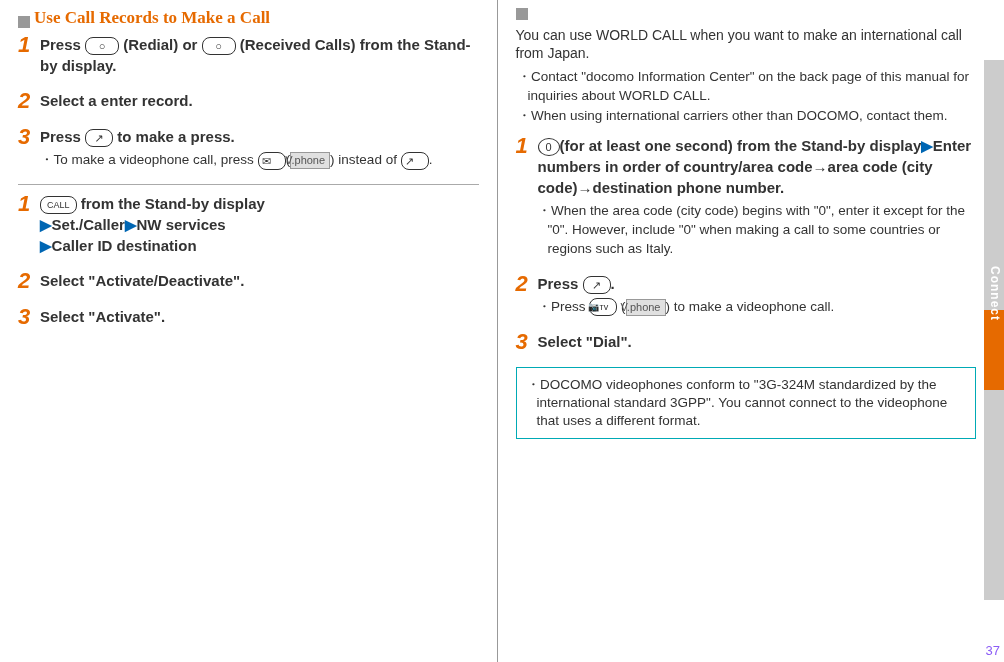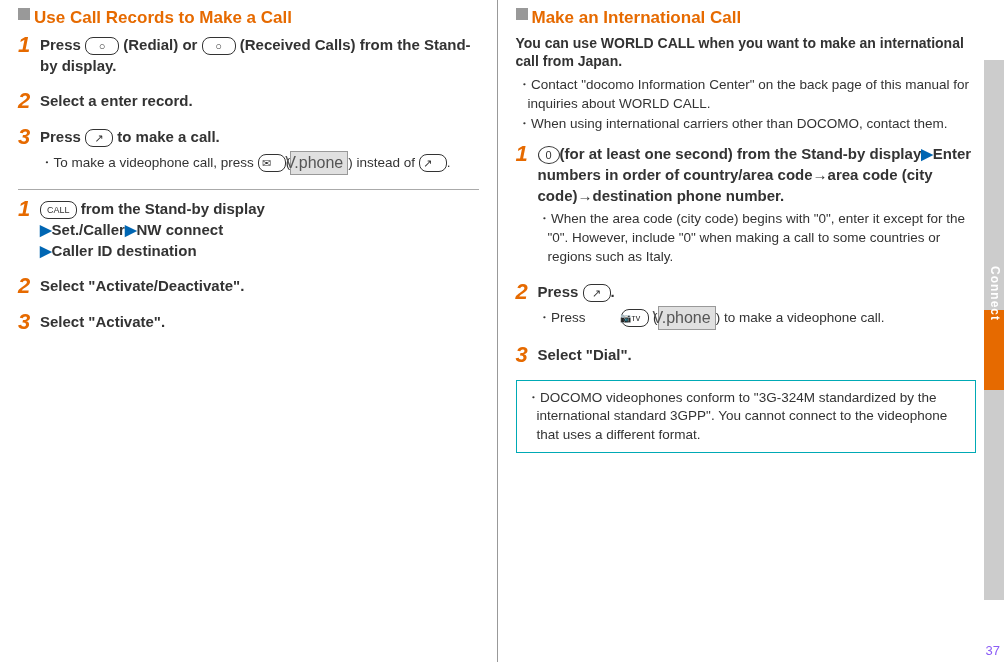--- a/index.html
+++ b/index.html
@@ -17,22 +17,23 @@
       height: 100%;
     }
     .column {
       flex: 1;
       padding: 8px 18px;
       position: relative;
     }
     .col-left { border-right: 1px solid #999; }
     .section-title {
       display: flex;
-      align-items: flex-start;
+      align-items: flex-end;
       margin-bottom: 6px;
+      font-family: Liberation Serif, serif;
     }
     .sq {
       width: 12px;
       height: 12px;
       background: #999;
       margin-right: 4px;
       display: inline-block;
     }
     .title-orange {
       color: #e66a00;
@@ -91,29 +92,29 @@
       width: 22px;
       height: 18px;
       padding: 0;
       min-width: 22px;
     }
     .key-wide { min-width: 34px; }
     .btn-label {
       display: inline-block;
       background: #e0e0e0;
       border: 1px solid #999;
-      font-size: 16px;
+      font-size: 11px;
       padding: 0 4px;
       color: #555;
       font-weight: normal;
       vertical-align: middle;
     }
     .chev { color: #0066b3; font-weight: bold; }
     .intro {
-      font-weight: bold;
+      font-weight: normal;
       font-size: 14px;
       margin-bottom: 6px;
       line-height: 1.3;
     }
     .bullets {
       font-size: 13.5px;
       margin-bottom: 10px;
     }
     .bullets div {
       padding-left: 12px;
@@ -175,54 +176,53 @@
     </div>
 
     <div class="step">
       <div class="step-num">2</div>
       <div class="step-body">Select a enter record.</div>
     </div>
 
     <div class="step">
       <div class="step-num">3</div>
       <div class="step-body">
-        <span>Press </span><span class="key">↗</span><span> to make a call.</span>
+        <span>Press </span><span class="key">↗</span><span> to make a press.</span>
         <div class="step-sub">
           <span>・To make a videophone call, press </span><span class="key">✉</span><span>(</span><span class="btn-label">V.phone</span><span>) instead of </span><span class="key">↗</span><span>.</span>
         </div>
       </div>
     </div>
 
     <hr class="hr">
 
 
     <div class="step">
       <div class="step-num">1</div>
       <div class="step-body">
         <span class="key" style="font-size:9px;">CALL</span><span> from the Stand-by display</span><br>
-        <span class="chev">▶</span><span>Set./Caller</span><span class="chev">▶</span><span>NW connect</span><br>
+        <span class="chev">▶</span><span>Set./Caller</span><span class="chev">▶</span><span>NW services</span><br>
         <span class="chev">▶</span><span>Caller ID destination</span>
       </div>
     </div>
 
     <div class="step">
       <div class="step-num">2</div>
       <div class="step-body">Select "Activate/Deactivate".</div>
     </div>
 
     <div class="step">
       <div class="step-num">3</div>
       <div class="step-body">Select "Activate".</div>
     </div>
   </div>
 
   <div class="column" style="padding-right:28px;">
     <div class="section-title">
       <span class="sq"></span>
-      <span class="title-orange">Make an International Call</span>
     </div>
 
     <div class="intro">You can use WORLD CALL when you want to make an international call from Japan.</div>
     <div class="bullets">
       <div>・Contact "docomo Information Center" on the back page of this manual for inquiries about WORLD CALL.</div>
       <div>・When using international carriers other than DOCOMO, contact them.</div>
     </div>
 
     <div class="step">
       <div class="step-num">1</div>
@@ -230,21 +230,21 @@
         <span class="key key-round">0</span><span>(for at least one second) from the Stand-by display</span><span class="chev">▶</span><span>Enter numbers in order of country/area code→area code (city code)→destination phone number.</span>
         <div class="step-sub">・When the area code (city code) begins with "0", enter it except for the "0". However, include "0" when making a call to some countries or regions such as Italy.</div>
       </div>
     </div>
 
     <div class="step">
       <div class="step-num">2</div>
       <div class="step-body">
         <span>Press </span><span class="key">↗</span><span>.</span>
         <div class="step-sub">
-          <span>・Press </span><span class="key" style="font-size:9px;margin-left:32px;">📷ᴛᴠ</span><span> (</span><span class="btn-label">V.phone</span><span>) to make a videophone call.</span>
+          <span>・Press </span><span class="key" style="font-size:9px;">📷ᴛᴠ</span><span> (</span><span class="btn-label">V.phone</span><span>) to make a videophone call.</span>
         </div>
       </div>
     </div>
 
     <div class="step">
       <div class="step-num">3</div>
       <div class="step-body">Select "Dial".</div>
     </div>
 
     <div class="note-box">

